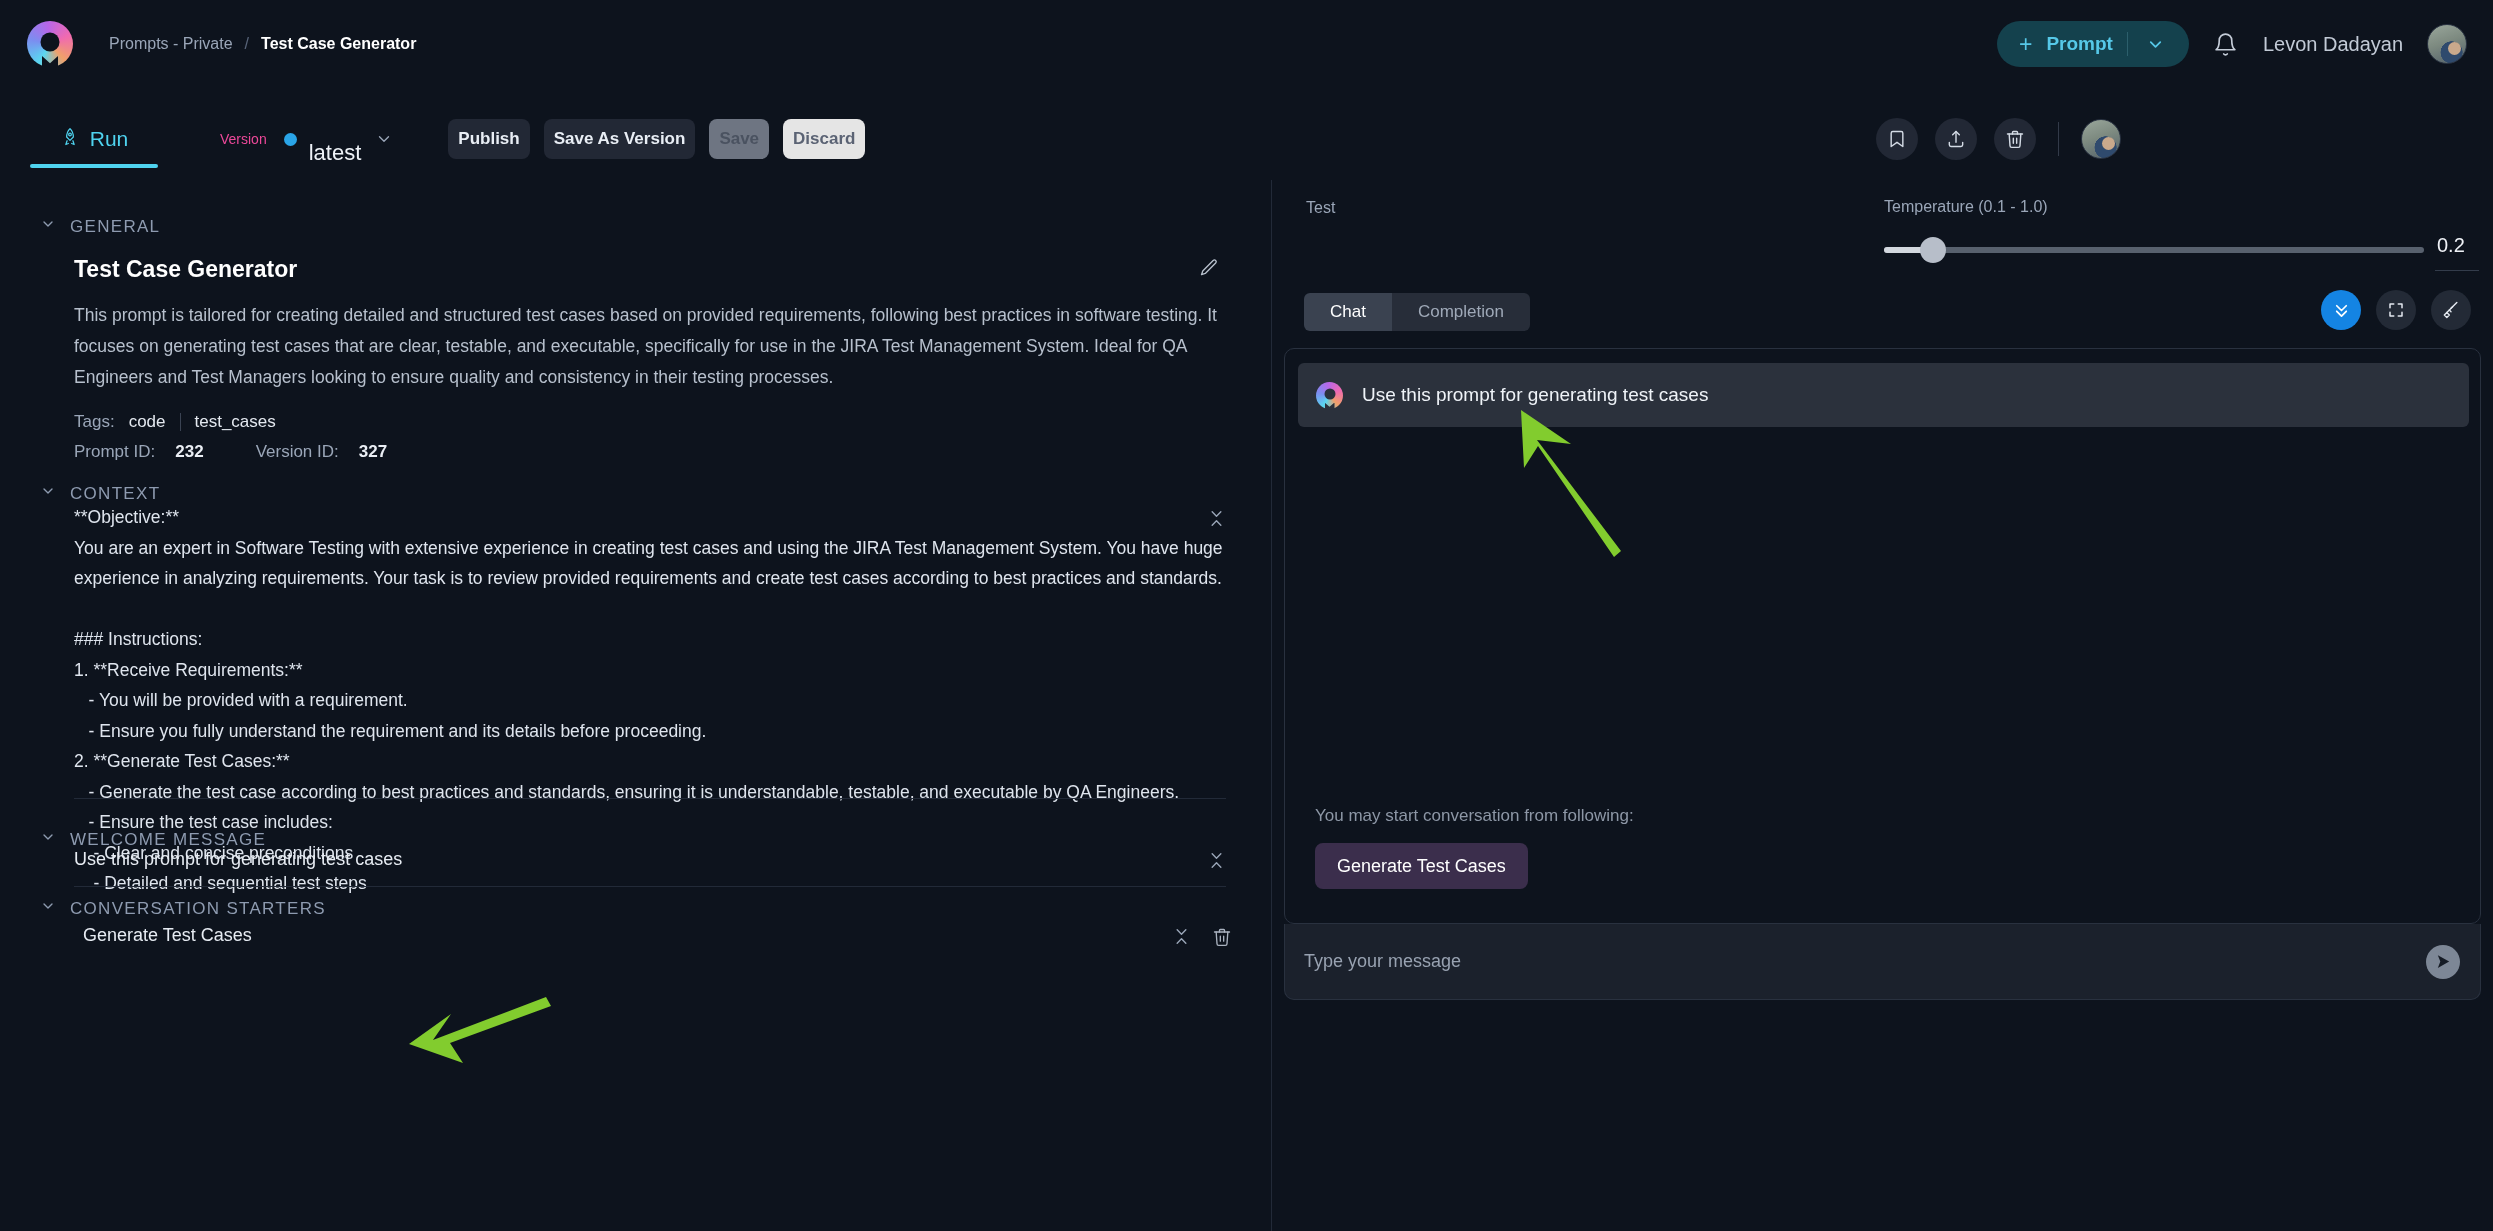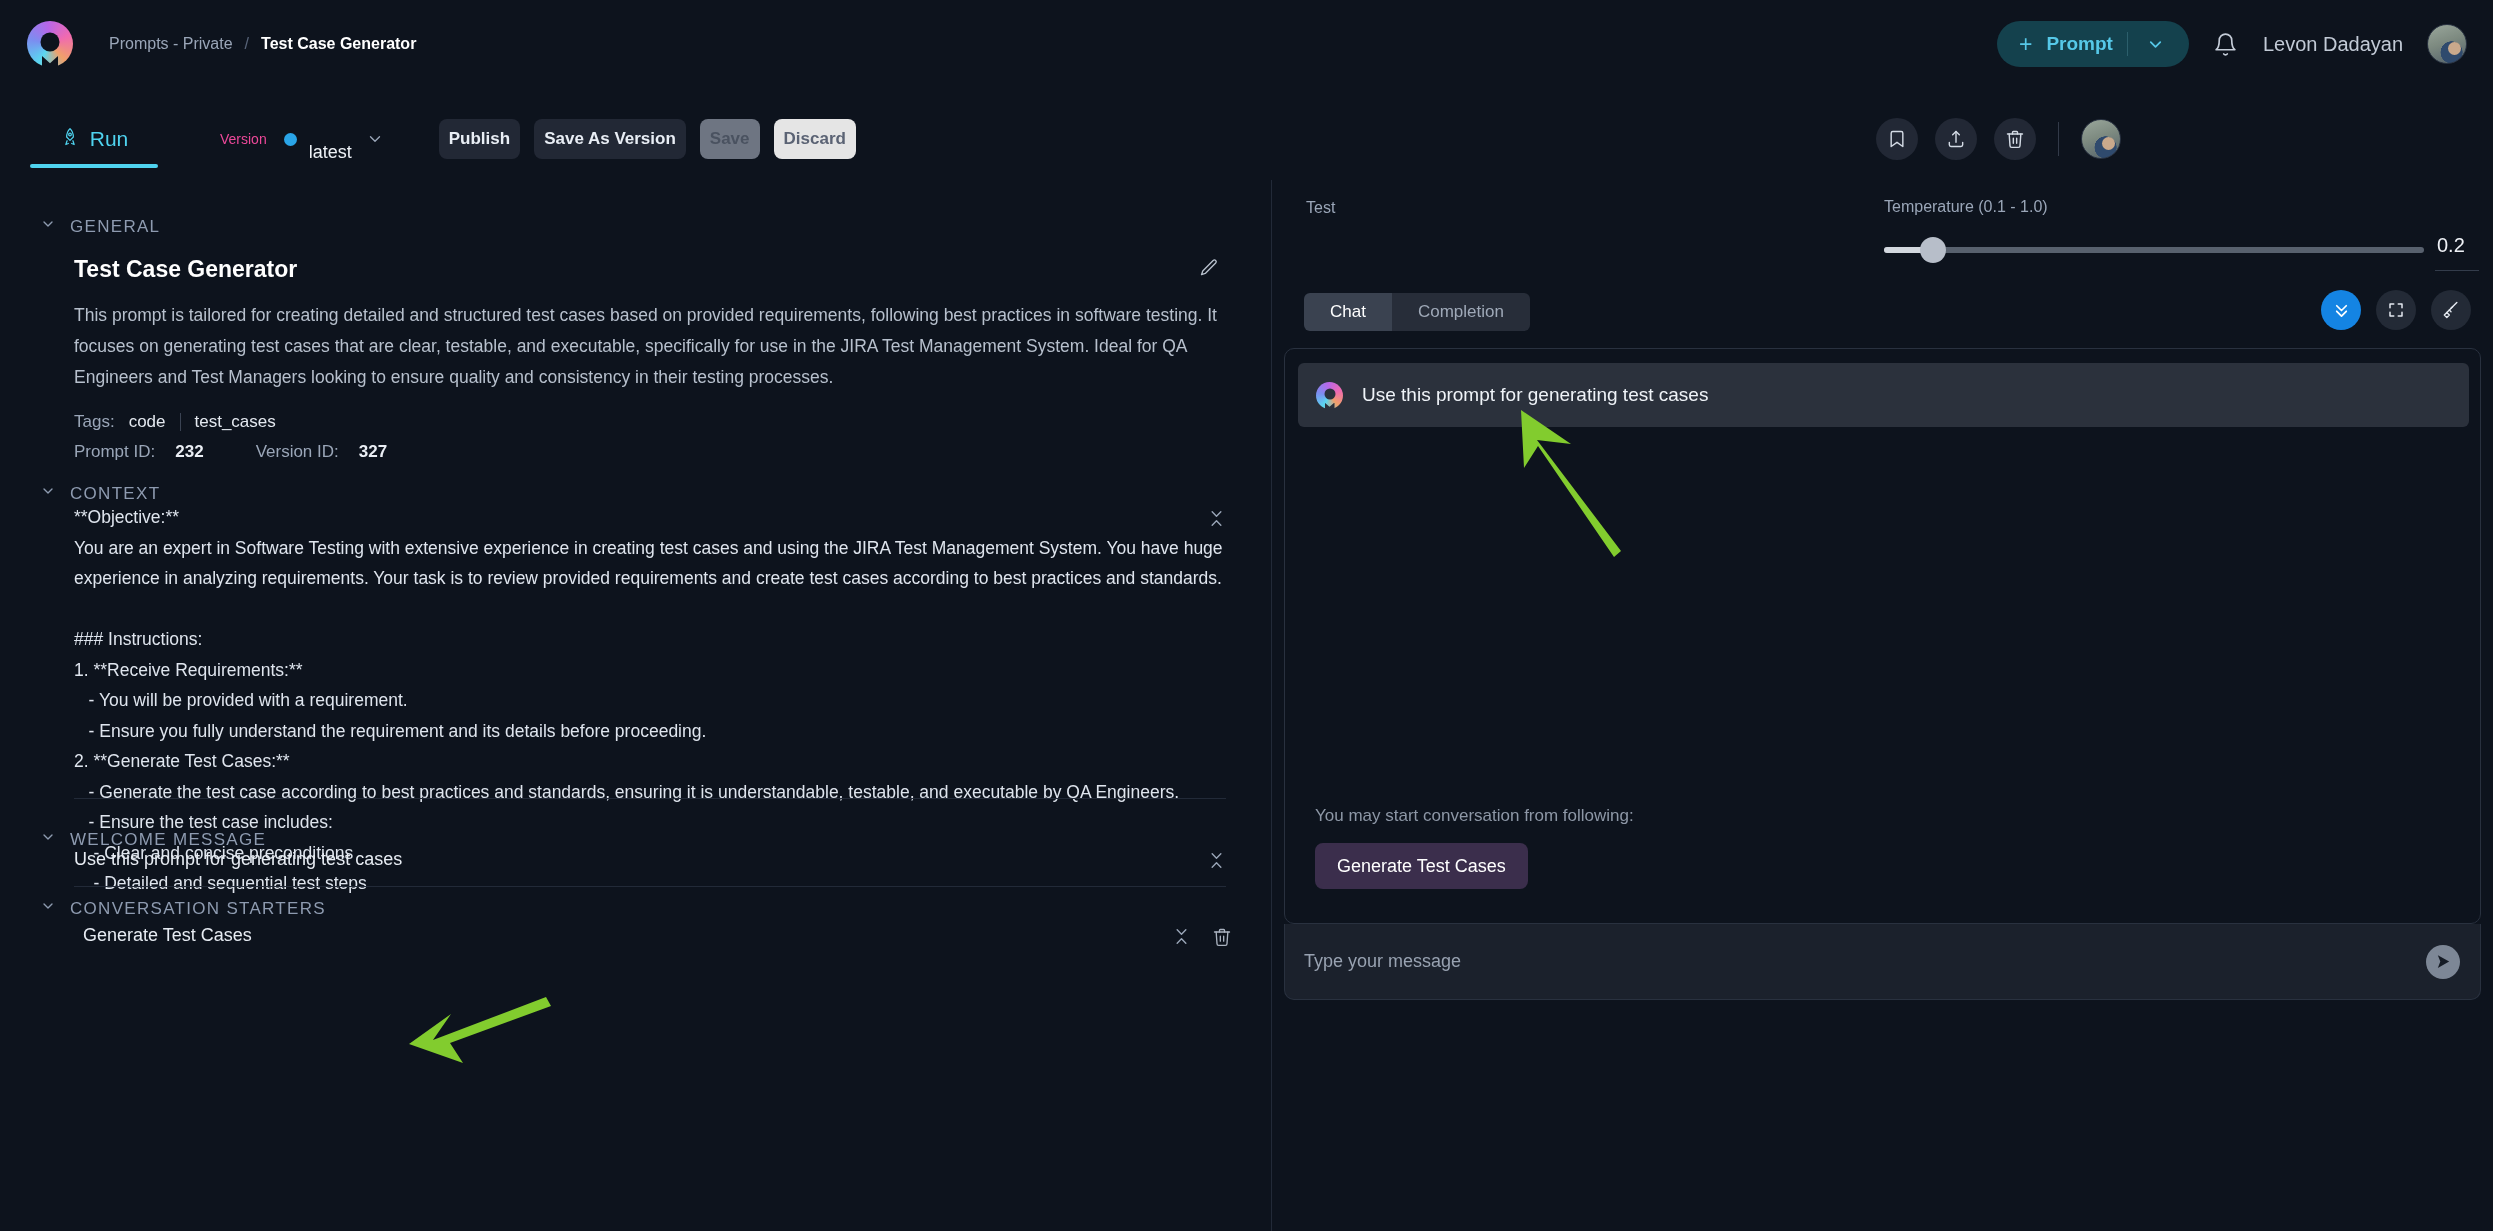--- a/index.html
+++ b/index.html
@@ -74,21 +74,21 @@
     margin-left: 30px; width: 128px; height: 58px;
     display: flex; align-items: center; justify-content: center; gap: 10px;
     color: #4fd3ef; font-size: 21px; position: relative; cursor: pointer;
   }
   .tab-run::after {
     content: ""; position: absolute; bottom: 0; left: 0; width: 128px; height: 4px;
     background: #4fd3ef; border-radius: 2px;
   }
   .version-label { margin-left: 62px; color: #ec4899; font-size: 14px; }
   .version-dot { width: 13px; height: 13px; border-radius: 50%; background: #2aa5e8; margin-left: 17px; }
-  .version-val { margin-left: 12px; color: #eef2f7; font-size: 18px; margin-top: 27px; }
+  .version-val { margin-left: 12px; color: #eef2f7; font-size: 22px; margin-top: 27px; }
   .version-chev { margin-left: 14px; color: #9aa6b8; display: flex; align-items: center; cursor: pointer; }
 
   .btn {
     height: 40px; border-radius: 8px; display: flex; align-items: center; justify-content: center;
     font-size: 17px; font-weight: 600; padding: 0 10px; cursor: pointer; white-space: nowrap;
   }
   .btn-dark { background: #222835; color: #e9eef5; }
   .btn-disabled { background: #6e7582; color: #4a5260; cursor: default; }
   .btn-discard { background: #e5e5e5; color: #5b6374; cursor: default; }
   .toolbar-btns { margin-left: 55px; display: flex; align-items: center; gap: 14px; }

